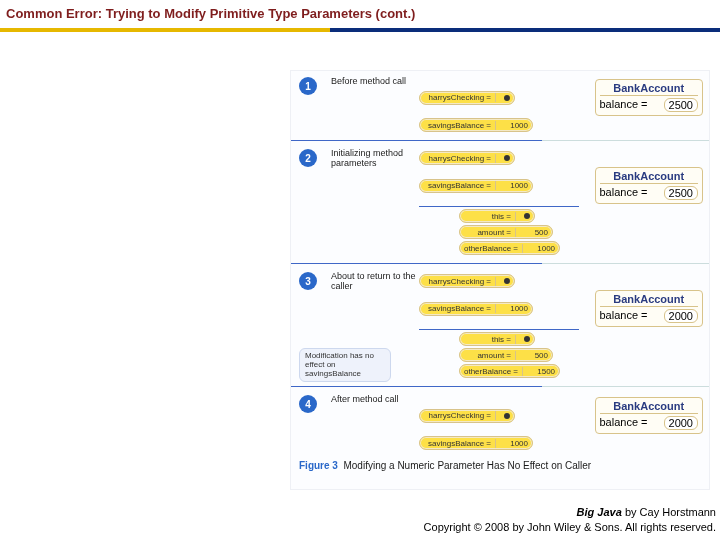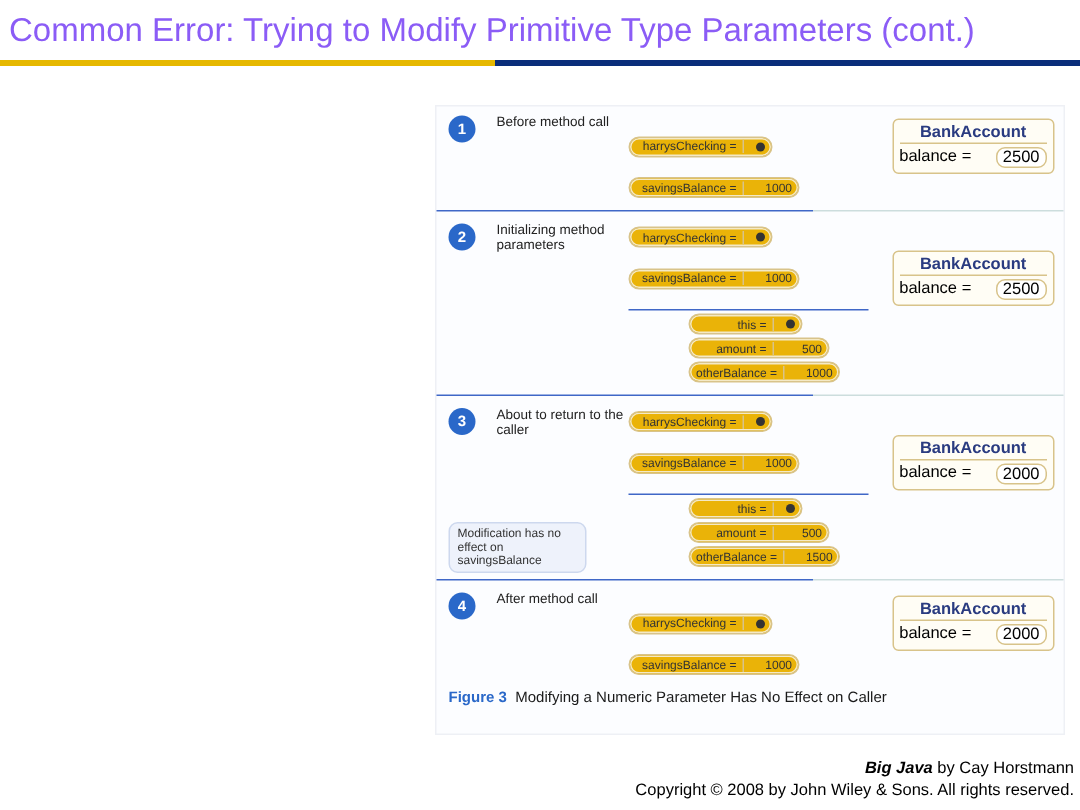--- a/index.html
+++ b/index.html
@@ -5,23 +5,23 @@
   * { box-sizing: border-box; margin: 0; padding: 0; }
   body {
     width: 720px;
     height: 540px;
     background: #fff;
     font-family: Arial, Helvetica, sans-serif;
     position: relative;
     overflow: hidden;
   }
   .title {
-    font-size: 22px;
-    font-weight: normal;
-    color: #8b5cf6;
+    font-size: 13px;
+    font-weight: bold;
+    color: #7f1d1d;
     padding: 6px 6px 6px 6px;
     line-height: 1.25;
   }
   .underline {
     display: flex;
     height: 4px;
   }
   .ul-gold { background: #e6b800; flex: 0 0 330px; height: 4px; }
   .ul-blue { background: #0a2d7a; flex: 1; height: 4px; }
   .figure-area {
@@ -53,21 +53,21 @@
     color: #222;
     width: 90px;
     line-height: 1.1;
   }
   .row { display: flex; align-items: center; gap: 6px; margin: 2px 0; }
   .var-pill, .obj-pill {
     display: inline-flex;
     align-items: center;
     height: 14px;
     border-radius: 7px;
-    background: #eab308;
+    background: #fde047;
     border: 1px solid #d8c38a;
     font-size: 8px;
     color: #333;
     padding: 0 4px;
     box-shadow: 0 0 0 1px #f4e9c6 inset;
   }
   .var-pill .name { padding-right: 4px; border-right: 1px solid #d8c38a; margin-right: 4px; text-align: right; min-width: 72px; }
   .var-pill .val { min-width: 28px; text-align: right; }
   .dot { width: 6px; height: 6px; background: #333; border-radius: 50%; margin-left: 4px; }
   .hspace { flex: 1; }

